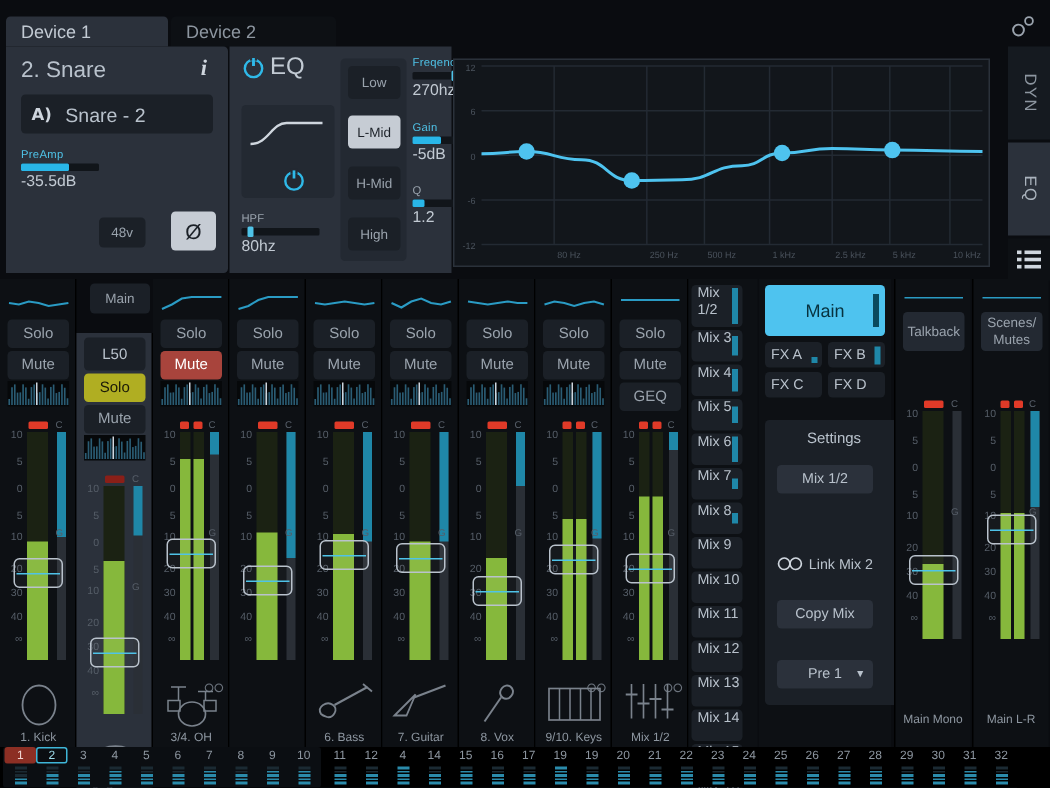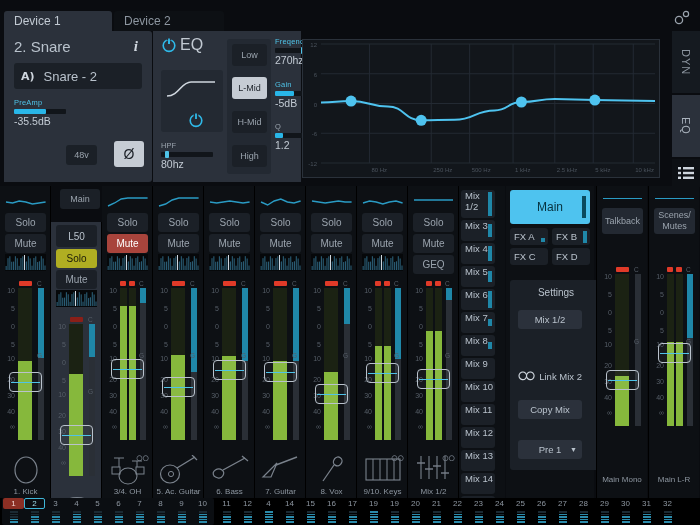--- a/index.html
+++ b/index.html
@@ -617,30 +617,20 @@
           <div class="clipled hot" style="left:19px;top:7px"></div>
           <div class="cgbar" style="left:38px;top:14px;height:152px">
             <div class="cgfill" style="height:55%"></div>
           </div>
           <div class="cglbl" style="left:37px;top:6px">C</div>
           <div class="cglbl" style="left:37px;top:77.84px">G</div>
           <div class="handle" style="left:9px;top:102.8px">
             <i></i>
           </div>
         </div>
-      <div class="iconcell">
-
-        <svg width="40" height="30" viewBox="0 0 40 30">
-            <ellipse cx="11" cy="19" rx="9.5" ry="9" fill="none" stroke="#7a828c" stroke-width="1.2"></ellipse>
-            <circle cx="12" cy="19" r="2.6" fill="none" stroke="#7a828c" stroke-width="1"></circle>
-            <line x1="18" y1="13" x2="36" y2="2" stroke="#7a828c" stroke-width="1.4"></line>
-            <line x1="33" y1="0" x2="38" y2="5" stroke="#7a828c" stroke-width="1.2"></line>
-          </svg>
-        <div class="chname">5. Ac. Guitar</div>
-      </div>
     </div>
       <div class="strip " style="left:204px">
       <div class="eqthumb"><svg width="43" height="20" viewBox="0 0 43 20">
             <polyline points="2,12 8.6,13 15.2,12 21.799999999999997,11 28.4,12 35,13 41.599999999999994,12" fill="none" stroke="#2a9bc4" stroke-width="1.4"></polyline>
           </svg></div>
       <div class="smbtn " style="top:27px">Solo</div>
       <div class="smbtn " style="top:48px">Mute</div>
       <div class="combmeter">
           <svg width="41" height="17" viewBox="0 0 41 17">
             <rect x="0.6" y="12" width="1.1" height="4" fill="#2a5c74"></rect>

